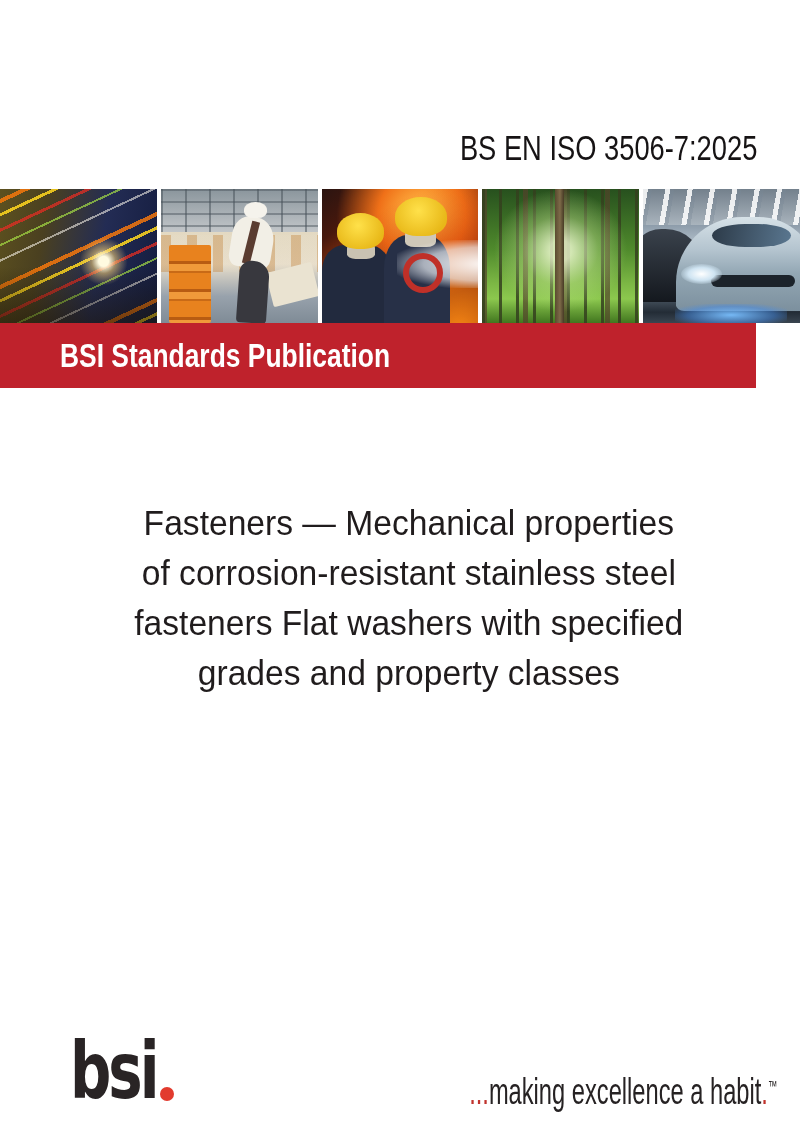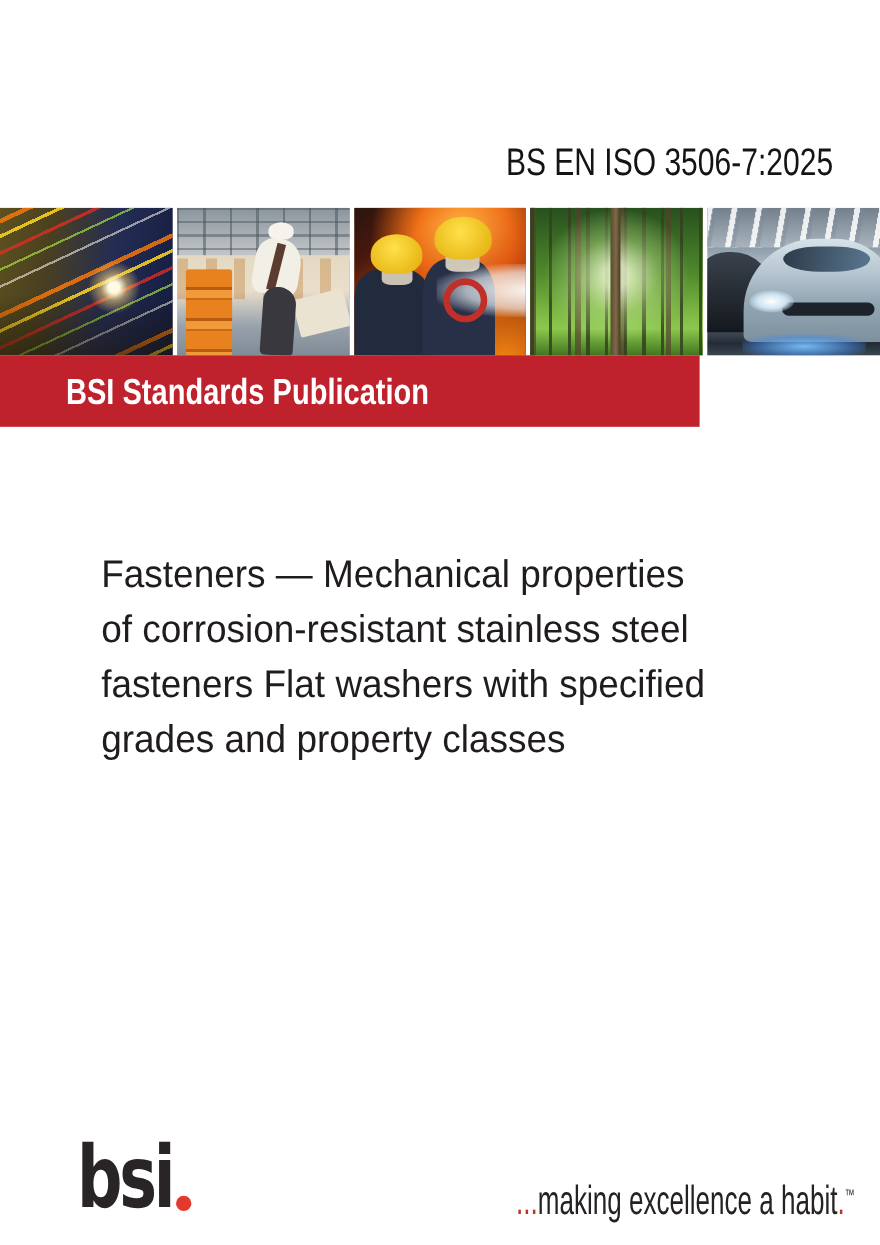--- a/index.html
+++ b/index.html
@@ -137,21 +137,21 @@
   .ph5-headlight { position: absolute; right: 50%; top: 56%; width: 26%; height: 15%;
     background: radial-gradient(#ffffff, #cfe4f2 45%, rgba(0,0,0,0) 78%); border-radius: 50%; }
   .ph5-underglow { position: absolute; right: 8%; bottom: -2%; width: 72%; height: 16%;
     background: radial-gradient(ellipse, rgba(122,192,255,0.95), rgba(70,140,230,0.5) 55%, rgba(0,0,0,0) 82%); }
 
   
   .banner {
     position: absolute;
     top: 287px;
     left: 0;
-    width: 636px;
+    width: 756px;
     height: 65px;
     background: #bf222c;
     display: flex;
     align-items: center;
   }
   .banner-title {
     padding-left: 75px;
     font-size: 33px;
     font-weight: bold;
     color: #ffffff;
@@ -159,20 +159,21 @@
     transform-origin: 0 50%;
     white-space: nowrap;
   }
 
   
   .title-block {
     position: absolute;
     left: 92px;
     top: 462px;
     width: 660px;
+    text-align: center;
   }
   .title-line {
     font-size: 35px;
     line-height: 50px;
     color: #201c1d;
     transform: scaleX(0.96);
     transform-origin: 0 50%;
     white-space: nowrap;
   }
 

